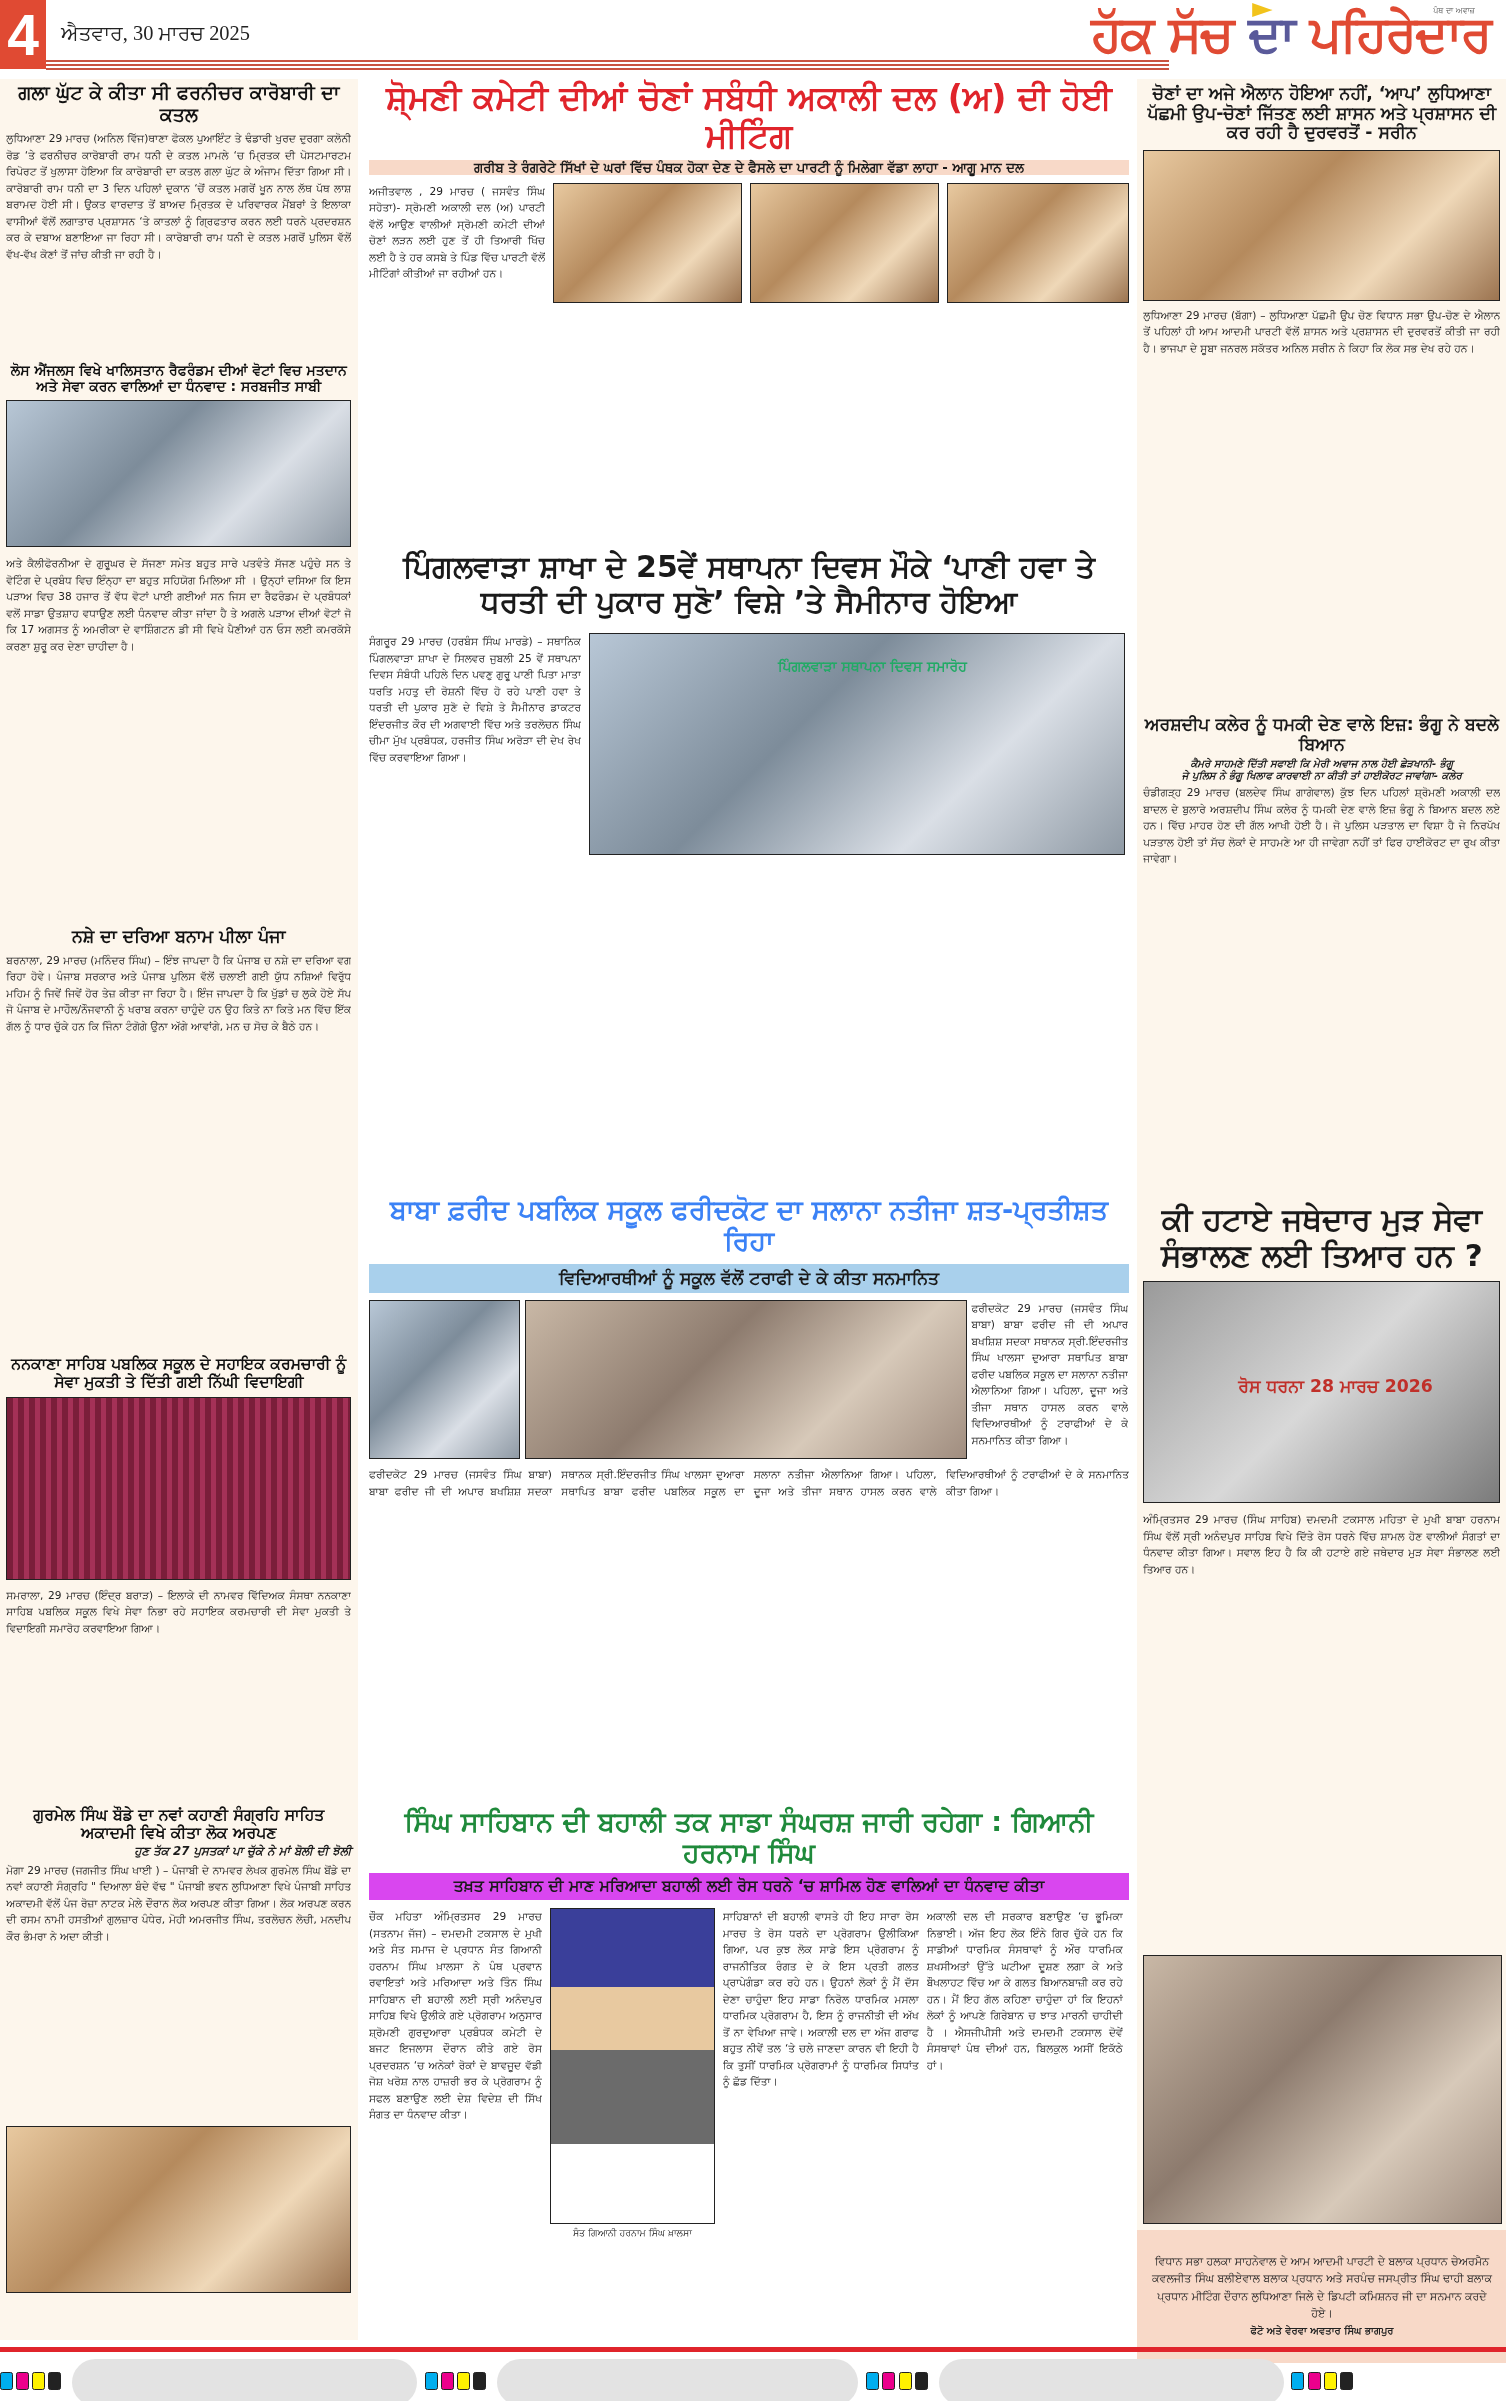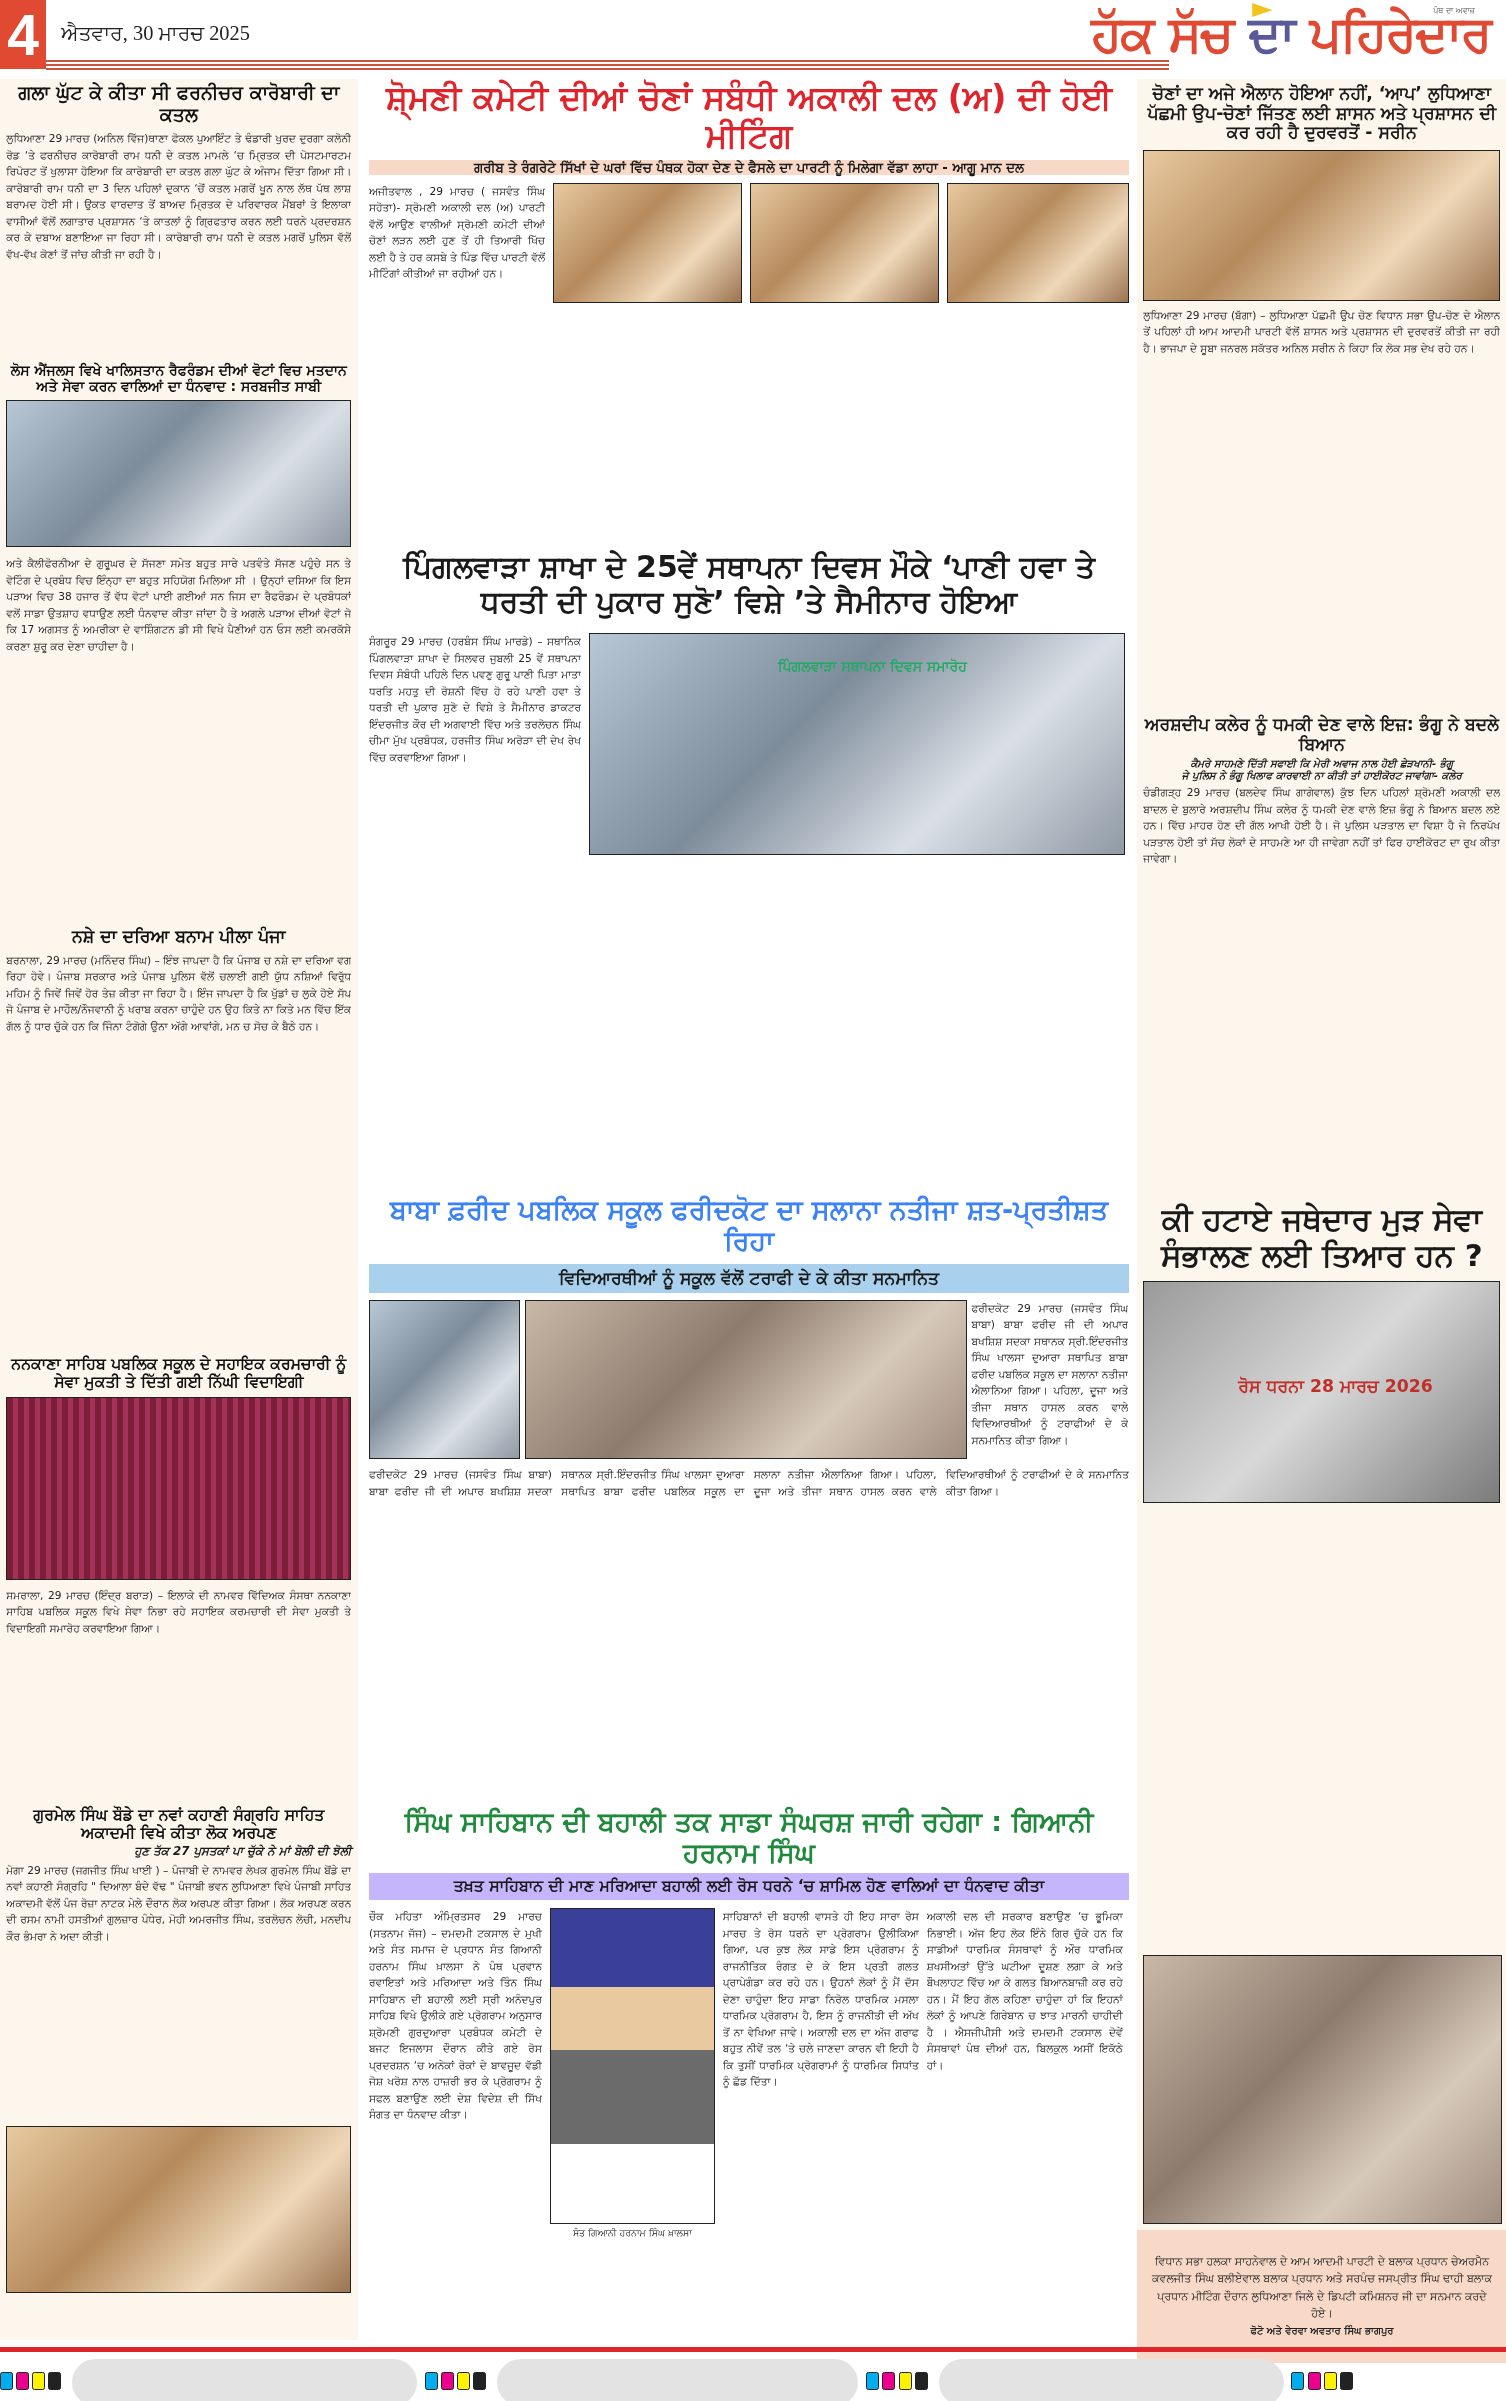--- a/index.html
+++ b/index.html
@@ -98,21 +98,21 @@
     <div class="head blueband" style="font-size:17.3px;padding:4.7px 0;margin-top:7.9px;">ਵਿਦਿਆਰਥੀਆਂ ਨੂੰ ਸਕੂਲ ਵੱਲੋਂ ਟਰਾਫੀ ਦੇ ਕੇ ਕੀਤਾ ਸਨਮਾਨਿਤ</div>
     <div style="display:flex;gap:4.7px;margin-top:6.3px;">
       <div class="photo cool" style="width:149px;height:157px;"></div>
       <div class="photo" style="width:440px;height:157px;"></div>
       <div class="body" style="width:157px;height:157px;overflow:hidden;">ਫਰੀਦਕੋਟ 29 ਮਾਰਚ (ਜਸਵੰਤ ਸਿੰਘ ਬਾਬਾ) ਬਾਬਾ ਫਰੀਦ ਜੀ ਦੀ ਅਪਾਰ ਬਖਸ਼ਿਸ਼ ਸਦਕਾ ਸਥਾਨਕ ਸ੍ਰੀ.ਇੰਦਰਜੀਤ ਸਿੰਘ ਖਾਲਸਾ ਦੁਆਰਾ ਸਥਾਪਿਤ ਬਾਬਾ ਫਰੀਦ ਪਬਲਿਕ ਸਕੂਲ ਦਾ ਸਲਾਨਾ ਨਤੀਜਾ ਐਲਾਨਿਆ ਗਿਆ। ਪਹਿਲਾ, ਦੂਜਾ ਅਤੇ ਤੀਜਾ ਸਥਾਨ ਹਾਸਲ ਕਰਨ ਵਾਲੇ ਵਿਦਿਆਰਥੀਆਂ ਨੂੰ ਟਰਾਫੀਆਂ ਦੇ ਕੇ ਸਨਮਾਨਿਤ ਕੀਤਾ ਗਿਆ।</div>
     </div>
     <div class="body" style="margin-top:7.9px;height:181px;overflow:hidden;column-count:4;column-gap:9.4px;">ਫਰੀਦਕੋਟ 29 ਮਾਰਚ (ਜਸਵੰਤ ਸਿੰਘ ਬਾਬਾ) ਬਾਬਾ ਫਰੀਦ ਜੀ ਦੀ ਅਪਾਰ ਬਖਸ਼ਿਸ਼ ਸਦਕਾ ਸਥਾਨਕ ਸ੍ਰੀ.ਇੰਦਰਜੀਤ ਸਿੰਘ ਖਾਲਸਾ ਦੁਆਰਾ ਸਥਾਪਿਤ ਬਾਬਾ ਫਰੀਦ ਪਬਲਿਕ ਸਕੂਲ ਦਾ ਸਲਾਨਾ ਨਤੀਜਾ ਐਲਾਨਿਆ ਗਿਆ। ਪਹਿਲਾ, ਦੂਜਾ ਅਤੇ ਤੀਜਾ ਸਥਾਨ ਹਾਸਲ ਕਰਨ ਵਾਲੇ ਵਿਦਿਆਰਥੀਆਂ ਨੂੰ ਟਰਾਫੀਆਂ ਦੇ ਕੇ ਸਨਮਾਨਿਤ ਕੀਤਾ ਗਿਆ।</div>
   </div>
   <div class="abs" style="left:0;top:1727px;width:760px;">
     <div class="head" style="font-size:27px;color:#1f8a3b;">ਸਿੰਘ ਸਾਹਿਬਾਨ ਦੀ ਬਹਾਲੀ ਤਕ ਸਾਡਾ ਸੰਘਰਸ਼ ਜਾਰੀ ਰਹੇਗਾ : ਗਿਆਨੀ ਹਰਨਾਮ ਸਿੰਘ</div>
-    <div class="head" style="font-size:15.7px;background:#c4b5fd;padding:4.7px 0;margin-top:4.7px;">ਤਖ਼ਤ ਸਾਹਿਬਾਨ ਦੀ ਮਾਣ ਮਰਿਆਦਾ ਬਹਾਲੀ ਲਈ ਰੋਸ ਧਰਨੇ ‘ਚ ਸ਼ਾਮਿਲ ਹੋਣ ਵਾਲਿਆਂ ਦਾ ਧੰਨਵਾਦ ਕੀਤਾ</div>
+    <div class="head" style="font-size:15.7px;background:#d946ef;padding:4.7px 0;margin-top:4.7px;">ਤਖ਼ਤ ਸਾਹਿਬਾਨ ਦੀ ਮਾਣ ਮਰਿਆਦਾ ਬਹਾਲੀ ਲਈ ਰੋਸ ਧਰਨੇ ‘ਚ ਸ਼ਾਮਿਲ ਹੋਣ ਵਾਲਿਆਂ ਦਾ ਧੰਨਵਾਦ ਕੀਤਾ</div>
     <div style="display:flex;gap:7.9px;margin-top:7.9px;">
       <div class="body" style="width:173px;height:440px;overflow:hidden;">ਚੌਕ ਮਹਿਤਾ ਅੰਮ੍ਰਿਤਸਰ 29 ਮਾਰਚ (ਸਤਨਾਮ ਜੱਜ) – ਦਮਦਮੀ ਟਕਸਾਲ ਦੇ ਮੁਖੀ ਅਤੇ ਸੰਤ ਸਮਾਜ ਦੇ ਪ੍ਰਧਾਨ ਸੰਤ ਗਿਆਨੀ ਹਰਨਾਮ ਸਿੰਘ ਖ਼ਾਲਸਾ ਨੇ ਪੰਥ ਪ੍ਰਵਾਨ ਰਵਾਇਤਾਂ ਅਤੇ ਮਰਿਆਦਾ ਅਤੇ ਤਿੰਨ ਸਿੰਘ ਸਾਹਿਬਾਨ ਦੀ ਬਹਾਲੀ ਲਈ ਸ੍ਰੀ ਅਨੰਦਪੁਰ ਸਾਹਿਬ ਵਿਖੇ ਉਲੀਕੇ ਗਏ ਪ੍ਰੋਗਰਾਮ ਅਨੁਸਾਰ ਸ਼੍ਰੋਮਣੀ ਗੁਰਦੁਆਰਾ ਪ੍ਰਬੰਧਕ ਕਮੇਟੀ ਦੇ ਬਜਟ ਇਜਲਾਸ ਦੌਰਾਨ ਕੀਤੇ ਗਏ ਰੋਸ ਪ੍ਰਦਰਸ਼ਨ ‘ਚ ਅਨੇਕਾਂ ਰੋਕਾਂ ਦੇ ਬਾਵਜੂਦ ਵੱਡੀ ਜੋਸ਼ ਖਰੋਸ਼ ਨਾਲ ਹਾਜ਼ਰੀ ਭਰ ਕੇ ਪ੍ਰੋਗਰਾਮ ਨੂੰ ਸਫਲ ਬਣਾਉਣ ਲਈ ਦੇਸ਼ ਵਿਦੇਸ਼ ਦੀ ਸਿੱਖ ਸੰਗਤ ਦਾ ਧੰਨਵਾਦ ਕੀਤਾ।</div>
       <div style="width:165px;">
         <div class="photo" style="height:314px;background:linear-gradient(#3a3f9a 0 25%,#e8c9a0 25% 45%,#6b6b6b 45% 75%,#fff 75%);"></div>
         <div class="caption" style="font-size:9.4px;">ਸੰਤ ਗਿਆਨੀ ਹਰਨਾਮ ਸਿੰਘ ਖ਼ਾਲਸਾ</div>
       </div>
       <div class="body" style="width:196px;height:440px;overflow:hidden;">ਸਾਹਿਬਾਨਾਂ ਦੀ ਬਹਾਲੀ ਵਾਸਤੇ ਹੀ ਇਹ ਸਾਰਾ ਰੋਸ ਮਾਰਚ ਤੇ ਰੋਸ ਧਰਨੇ ਦਾ ਪ੍ਰੋਗਰਾਮ ਉਲੀਕਿਆ ਗਿਆ, ਪਰ ਕੁਝ ਲੋਕ ਸਾਡੇ ਇਸ ਪ੍ਰੋਗਰਾਮ ਨੂੰ ਰਾਜਨੀਤਿਕ ਰੰਗਤ ਦੇ ਕੇ ਇਸ ਪ੍ਰਤੀ ਗਲਤ ਪ੍ਰਾਪੇਗੰਡਾ ਕਰ ਰਹੇ ਹਨ। ਉਹਨਾਂ ਲੋਕਾਂ ਨੂੰ ਮੈਂ ਦੱਸ ਦੇਣਾ ਚਾਹੁੰਦਾ ਇਹ ਸਾਡਾ ਨਿਰੋਲ ਧਾਰਮਿਕ ਮਸਲਾ ਧਾਰਮਿਕ ਪ੍ਰੋਗਰਾਮ ਹੈ, ਇਸ ਨੂੰ ਰਾਜਨੀਤੀ ਦੀ ਅੱਖ ਤੋਂ ਨਾ ਵੇਖਿਆ ਜਾਵੇ। ਅਕਾਲੀ ਦਲ ਦਾ ਅੱਜ ਗਰਾਫ ਬਹੁਤ ਨੀਵੇਂ ਤਲ ‘ਤੇ ਚਲੇ ਜਾਣਦਾ ਕਾਰਨ ਵੀ ਇਹੀ ਹੈ ਕਿ ਤੁਸੀਂ ਧਾਰਮਿਕ ਪ੍ਰੋਗਰਾਮਾਂ ਨੂੰ ਧਾਰਮਿਕ ਸਿਧਾਂਤ ਨੂੰ ਛੱਡ ਦਿੱਤਾ।</div>
       <div class="body" style="width:196px;height:440px;overflow:hidden;">ਅਕਾਲੀ ਦਲ ਦੀ ਸਰਕਾਰ ਬਣਾਉਣ ‘ਚ ਭੂਮਿਕਾ ਨਿਭਾਈ। ਅੱਜ ਇਹ ਲੋਕ ਇੰਨੇ ਗਿਰ ਚੁੱਕੇ ਹਨ ਕਿ ਸਾਡੀਆਂ ਧਾਰਮਿਕ ਸੰਸਥਾਵਾਂ ਨੂੰ ਔਰ ਧਾਰਮਿਕ ਸ਼ਖਸੀਅਤਾਂ ਉੱਤੇ ਘਟੀਆ ਦੂਸ਼ਣ ਲਗਾ ਕੇ ਅਤੇ ਬੌਖਲਾਹਟ ਵਿੱਚ ਆ ਕੇ ਗਲਤ ਬਿਆਨਬਾਜ਼ੀ ਕਰ ਰਹੇ ਹਨ। ਮੈਂ ਇਹ ਗੱਲ ਕਹਿਣਾ ਚਾਹੁੰਦਾ ਹਾਂ ਕਿ ਇਹਨਾਂ ਲੋਕਾਂ ਨੂੰ ਆਪਣੇ ਗਿਰੇਬਾਨ ਚ ਝਾਤ ਮਾਰਨੀ ਚਾਹੀਦੀ ਹੈ । ਐਸਜੀਪੀਸੀ ਅਤੇ ਦਮਦਮੀ ਟਕਸਾਲ ਦੋਵੇਂ ਸੰਸਥਾਵਾਂ ਪੰਥ ਦੀਆਂ ਹਨ, ਬਿਲਕੁਲ ਅਸੀਂ ਇਕੱਠੇ ਹਾਂ।</div>
     </div>
   </div>
@@ -128,20 +128,21 @@
     <div class="head" style="font-size:17.3px;">ਅਰਸ਼ਦੀਪ ਕਲੇਰ ਨੂੰ ਧਮਕੀ ਦੇਣ ਵਾਲੇ ਇਜ਼: ਭੰਗੂ ਨੇ ਬਦਲੇ ਬਿਆਨ</div>
     <div class="head" style="font-size:10.2px;font-style:italic;margin-top:3.1px;">ਕੈਮਰੇ ਸਾਹਮਣੇ ਦਿੱਤੀ ਸਫਾਈ ਕਿ ਮੇਰੀ ਅਵਾਜ ਨਾਲ ਹੋਈ ਛੇੜਖਾਨੀ- ਭੰਗੂ</div>
     <div class="head" style="font-size:10.2px;font-style:italic;">ਜੇ ਪੁਲਿਸ ਨੇ ਭੰਗੂ ਖਿਲਾਫ ਕਾਰਵਾਈ ਨਾ ਕੀਤੀ ਤਾਂ ਹਾਈਕੋਰਟ ਜਾਵਾਂਗਾ- ਕਲੇਰ</div>
     <div class="body" style="margin-top:3.1px;height:345px;overflow:hidden;">ਚੰਡੀਗੜ੍ਹ 29 ਮਾਰਚ (ਬਲਦੇਵ ਸਿੰਘ ਗਾਗੇਵਾਲ) ਕੁੱਝ ਦਿਨ ਪਹਿਲਾਂ ਸ਼੍ਰੋਮਣੀ ਅਕਾਲੀ ਦਲ ਬਾਦਲ ਦੇ ਬੁਲਾਰੇ ਅਰਸ਼ਦੀਪ ਸਿੰਘ ਕਲੇਰ ਨੂੰ ਧਮਕੀ ਦੇਣ ਵਾਲੇ ਇਜ਼ ਭੰਗੂ ਨੇ ਬਿਆਨ ਬਦਲ ਲਏ ਹਨ। ਵਿੱਚ ਮਾਹਰ ਹੋਣ ਦੀ ਗੱਲ ਆਖੀ ਹੋਈ ਹੈ। ਜੋ ਪੁਲਿਸ ਪੜਤਾਲ ਦਾ ਵਿਸ਼ਾ ਹੈ ਜੇ ਨਿਰਪੱਖ ਪੜਤਾਲ ਹੋਈ ਤਾਂ ਸੱਚ ਲੋਕਾਂ ਦੇ ਸਾਹਮਣੇ ਆ ਹੀ ਜਾਵੇਗਾ ਨਹੀਂ ਤਾਂ ਫਿਰ ਹਾਈਕੋਰਟ ਦਾ ਰੁਖ ਕੀਤਾ ਜਾਵੇਗਾ।</div>
   </div>
   <div class="abs" style="left:6.3px;top:1123px;width:357px;">
     <div class="head" style="font-size:31px;">ਕੀ ਹਟਾਏ ਜਥੇਦਾਰ ਮੁੜ ਸੇਵਾ ਸੰਭਾਲਣ ਲਈ ਤਿਆਰ ਹਨ ?</div>
     <div class="photo" style="margin-top:7.9px;height:220px;position:relative;background:linear-gradient(135deg,#9a9a9a,#d8d8d8 50%,#7b7b7b);">
       <div class="abs" style="left:94px;top:94px;font-size:17.3px;color:#c0302a;font-weight:bold;">ਰੋਸ ਧਰਨਾ 28 ਮਾਰਚ 2026</div>
     </div>
+    <div class="body" style="margin-top:7.9px;height:471px;overflow:hidden;">ਅੰਮ੍ਰਿਤਸਰ 29 ਮਾਰਚ (ਸਿੰਘ ਸਾਹਿਬ) ਦਮਦਮੀ ਟਕਸਾਲ ਮਹਿਤਾ ਦੇ ਮੁਖੀ ਬਾਬਾ ਹਰਨਾਮ ਸਿੰਘ ਵੱਲੋਂ ਸ੍ਰੀ ਅਨੰਦਪੁਰ ਸਾਹਿਬ ਵਿਖੇ ਦਿੱਤੇ ਰੋਸ ਧਰਨੇ ਵਿੱਚ ਸ਼ਾਮਲ ਹੋਣ ਵਾਲੀਆਂ ਸੰਗਤਾਂ ਦਾ ਧੰਨਵਾਦ ਕੀਤਾ ਗਿਆ। ਸਵਾਲ ਇਹ ਹੈ ਕਿ ਕੀ ਹਟਾਏ ਗਏ ਜਥੇਦਾਰ ਮੁੜ ਸੇਵਾ ਸੰਭਾਲਣ ਲਈ ਤਿਆਰ ਹਨ।</div>
   </div>
   <div class="abs photo" style="left:6.3px;top:1876px;width:357px;height:267px;"></div>
   <div class="abs pinkband" style="left:0;top:2151px;width:370px;height:110px;padding-top:23px;">
     <div class="caption" style="padding:0 9.4px;">ਵਿਧਾਨ ਸਭਾ ਹਲਕਾ ਸਾਹਨੇਵਾਲ ਦੇ ਆਮ ਆਦਮੀ ਪਾਰਟੀ ਦੇ ਬਲਾਕ ਪ੍ਰਧਾਨ ਚੇਅਰਮੈਨ ਕਵਲਜੀਤ ਸਿੰਘ ਬਲੀਏਵਾਲ ਬਲਾਕ ਪ੍ਰਧਾਨ ਅਤੇ ਸਰਪੰਚ ਜਸਪ੍ਰੀਤ ਸਿੰਘ ਢਾਹੀ ਬਲਾਕ ਪ੍ਰਧਾਨ ਮੀਟਿੰਗ ਦੌਰਾਨ ਲੁਧਿਆਣਾ ਜਿਲੇ ਦੇ ਡਿਪਟੀ ਕਮਿਸ਼ਨਰ ਜੀ ਦਾ ਸਨਮਾਨ ਕਰਦੇ ਹੋਏ।</div>
     <div class="caption" style="font-size:10px;font-weight:bold;">ਫੋਟੋ ਅਤੇ ਵੇਰਵਾ ਅਵਤਾਰ ਸਿੰਘ ਭਾਗਪੁਰ</div>
   </div>
 </div>
 
 <div class="abs bottom-bar"></div>
 <div class="abs" style="left:0;top:2359px;width:1506px;display:flex;align-items:center;gap:7.9px;">

